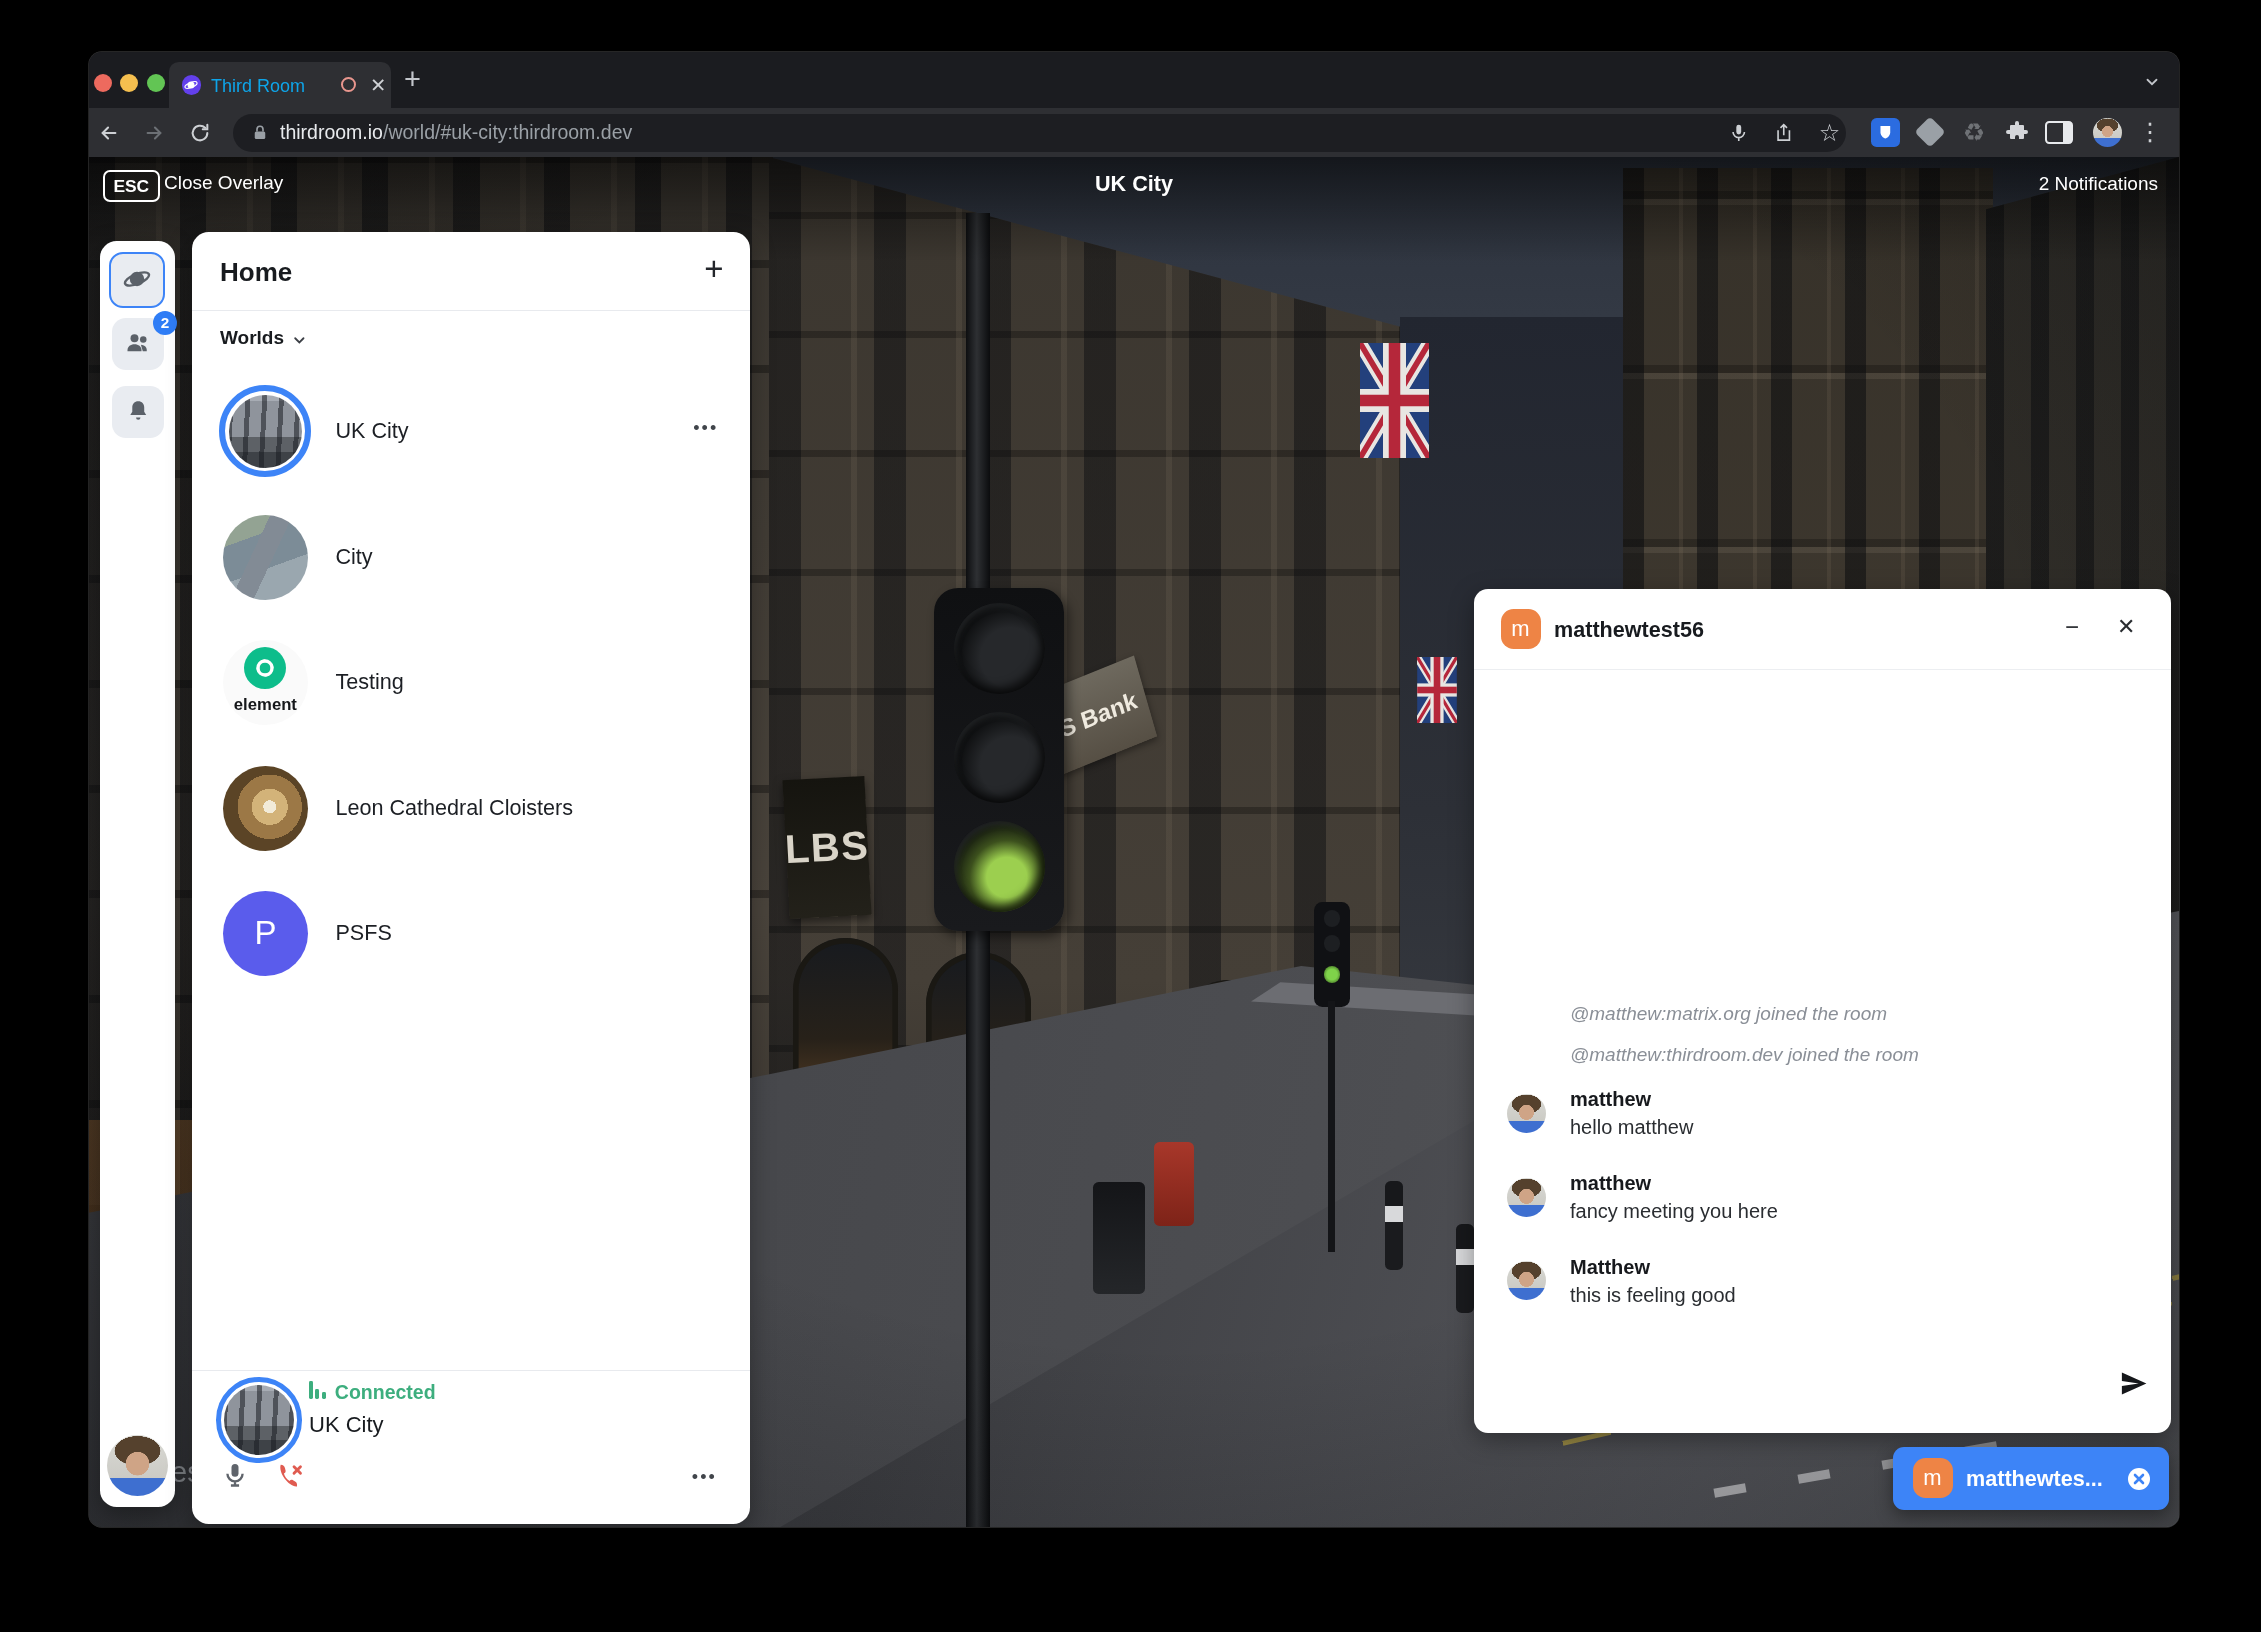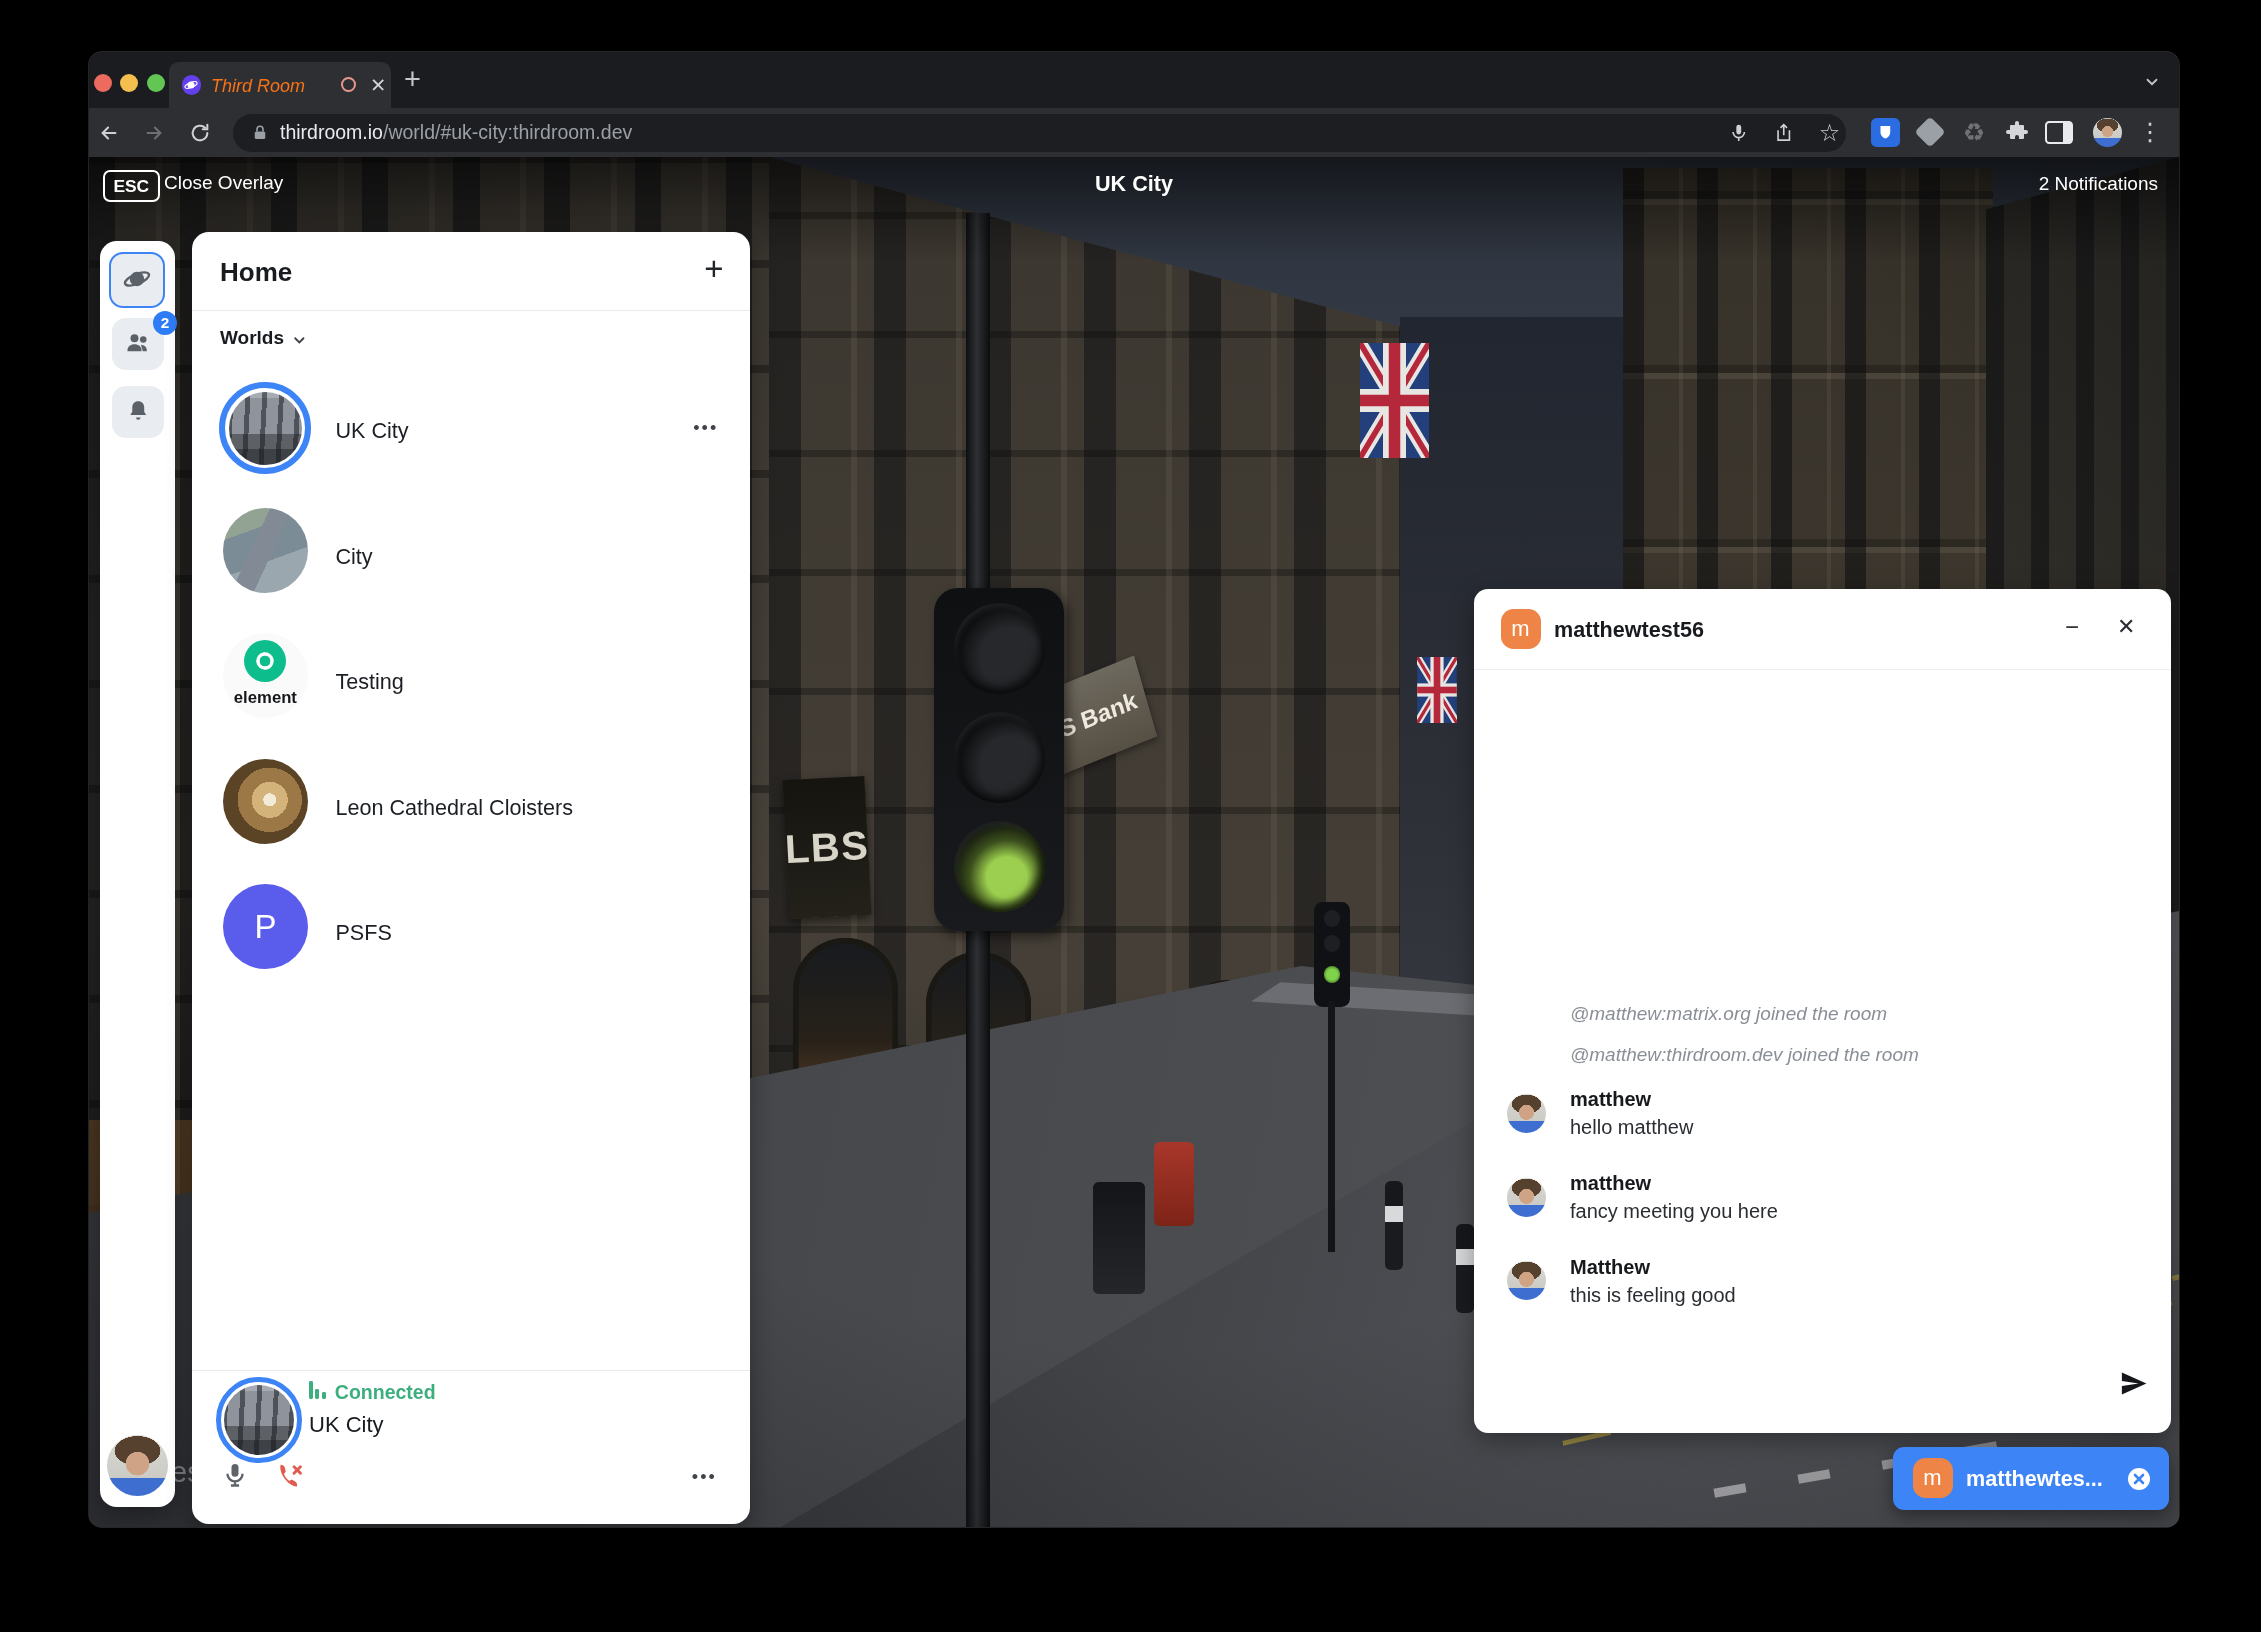--- a/index.html
+++ b/index.html
@@ -4,21 +4,21 @@
 <style>
   html,body{margin:0;padding:0;background:#000;width:2261px;height:1632px;
     font-family:"Liberation Sans",sans-serif;-webkit-font-smoothing:antialiased;}
   
   .win{position:absolute;left:89px;top:52px;width:2090px;height:1475px;border-radius:12.6px;
     overflow:hidden;background:#1b1c20;box-shadow:0 0 0 0.7px #333;}
   .titlebar{position:relative;height:56px;background:#1b1c20;}
   .tl{position:absolute;top:21.6px;width:18px;height:18px;border-radius:50%;}
   .tab{position:absolute;left:80px;top:9.8px;width:222px;height:46px;background:#2e2f33;border-radius:9.8px 9.8px 0 0;}
   .tab-fav{position:absolute;left:12.6px;top:13.3px;width:19.5px;height:19.5px;border-radius:50%;background:#6340ec;display:flex;align-items:center;justify-content:center;}
-  .tab-title{position:absolute;left:42px;top:14px;font-size:18px;color:#f97316;font-style:italic;}
+  .tab-title{position:absolute;left:42px;top:14px;font-size:18px;color:#0ea5e9;}
   .rec-ring{position:absolute;left:172px;top:15.3px;width:11px;height:11px;border:2.8px solid #e8968e;border-radius:50%;}
   .tab-close{position:absolute;left:201px;top:12.6px;font-size:19.5px;color:#cfd1d5;cursor:default;}
   .newtab{position:absolute;left:315px;top:11px;font-size:29px;font-weight:300;color:#c3c6cb;}
   .tb-chev{position:absolute;right:18px;top:21px;color:#c3c6cb;}
   .toolbar{position:relative;height:49px;background:#2e2f33;}
   .nav-ic{position:absolute;top:9px;width:31px;height:31px;display:flex;align-items:center;justify-content:center;color:#cdd0d4;}
   .urlpill{position:absolute;left:144px;top:5.6px;width:1613px;height:38px;border-radius:19px;background:#1d1e22;display:flex;align-items:center;}
   .url-host{color:#e9ebee;font-size:19.5px;}
   .url-path{color:#9aa0a6;font-size:19.5px;}
   .pill-ic{position:absolute;top:9px;width:31px;height:31px;display:flex;align-items:center;justify-content:center;color:#cdd0d4;}
@@ -116,21 +116,21 @@
     linear-gradient(#d9d9d4,#c6c5bf);}
   .rail-avatar{position:absolute;left:7px;top:1194px;width:61px;height:61px;}
   
   .home{left:103px;top:75px;width:558px;height:1292px;}
   .home-title{position:absolute;left:28px;top:25px;font-size:26px;font-weight:600;color:#181b1f;}
   .home-add{position:absolute;right:26.5px;top:18px;font-size:33px;font-weight:300;color:#23262b;}
   .hr{position:absolute;left:0;right:0;height:1.4px;background:#e8eaee;}
   .worlds-lbl{position:absolute;left:28px;top:95px;font-size:19px;font-weight:700;color:#181b1f;}
   .wchev{position:absolute;left:99px;top:100px;color:#3c4046;}
   .wrow{position:absolute;left:24.4px;width:509px;height:126px;}
-  .wwrap{position:absolute;left:0;top:14px;width:98px;height:98px;display:flex;align-items:flex-start;justify-content:center;}
+  .wwrap{position:absolute;left:0;top:14px;width:98px;height:98px;display:flex;align-items:center;justify-content:center;}
   .wav{width:85px;height:85px;border-radius:50%;overflow:hidden;position:relative;}
   .ring{width:73px;height:73px;border:6.3px solid #3d84f7;border-radius:50%;background:#fff;padding:3.5px;display:flex;}
   .ring .wav{width:73px;height:73px;}
   .wname{position:absolute;left:119px;top:0;height:126px;display:flex;align-items:center;font-size:21.6px;color:#1c1f24;}
   .wdots{position:absolute;right:7px;top:50px;color:#41454b;font-size:18px;letter-spacing:2.1px;}
   .av-ukcity{background:
     repeating-linear-gradient(93deg,rgba(25,28,34,.55) 0 4.9px,rgba(0,0,0,0) 4.9px 16.7px),
     linear-gradient(#a7acb4 0 8%,#8f949c 8% 58%,#5d6166 58% 78%,#3e4247 78%);}
   .av-city{background:
     linear-gradient(115deg,rgba(0,0,0,0) 38%,#828b95 38% 56%,rgba(0,0,0,0) 56%),

